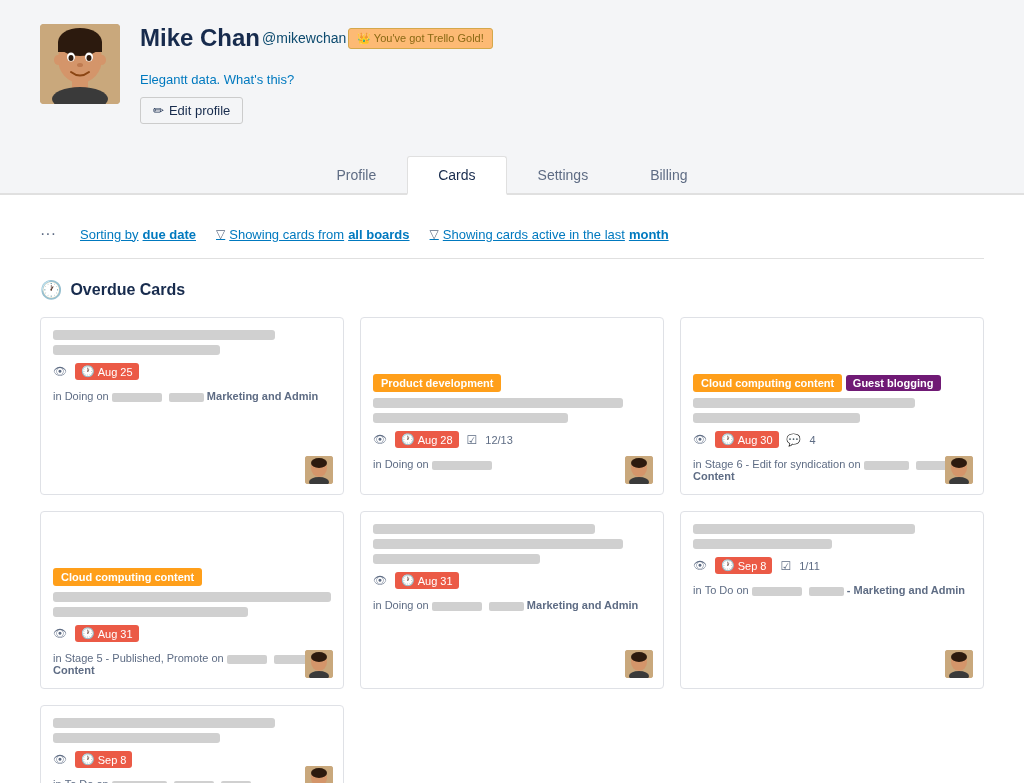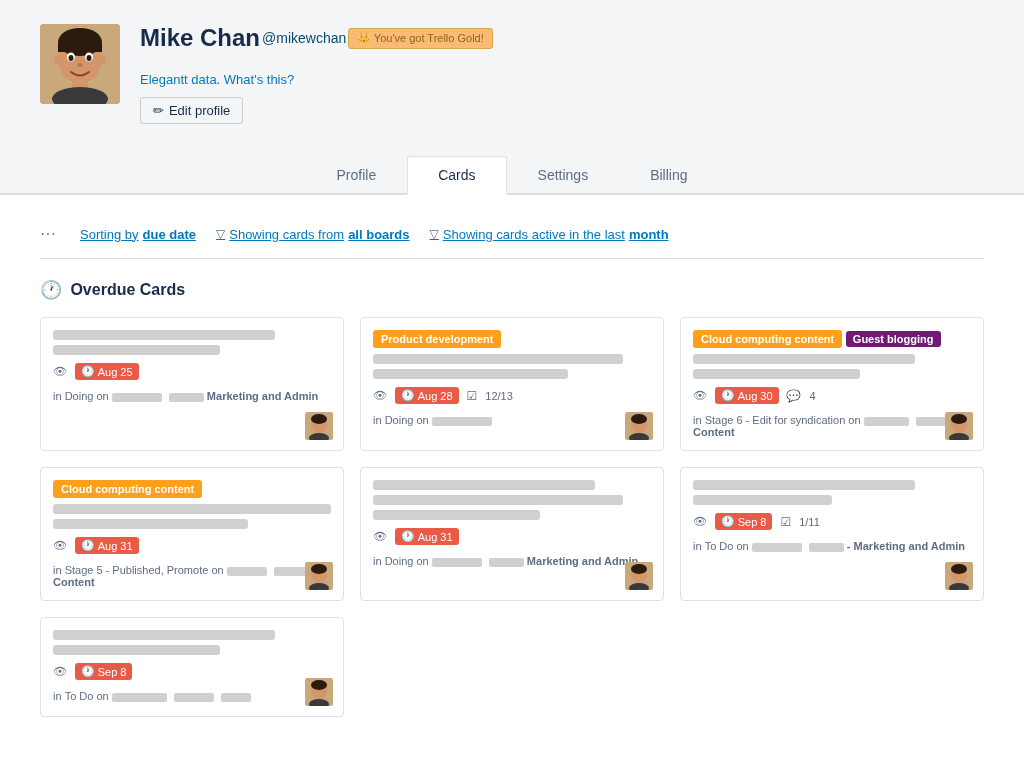--- a/index.html
+++ b/index.html
@@ -158,21 +158,21 @@
     }
 
     .card-label {
       display: inline-block;
       font-size: 11px;
       font-weight: bold;
       padding: 3px 8px;
       border-radius: 3px;
       margin-bottom: 6px;
     }
-    .label-orange { background: #ff9f1a; color: #fff; }
+    .label-orange { background: #ff9f1a; color: #fff; margin-top: 44px; }
 
     .card-label-small {
       display: inline-block;
       font-size: 11px;
       font-weight: bold;
       padding: 2px 7px;
       border-radius: 3px;
       margin-bottom: 4px;
       background: #701a75;
       color: #fff;

